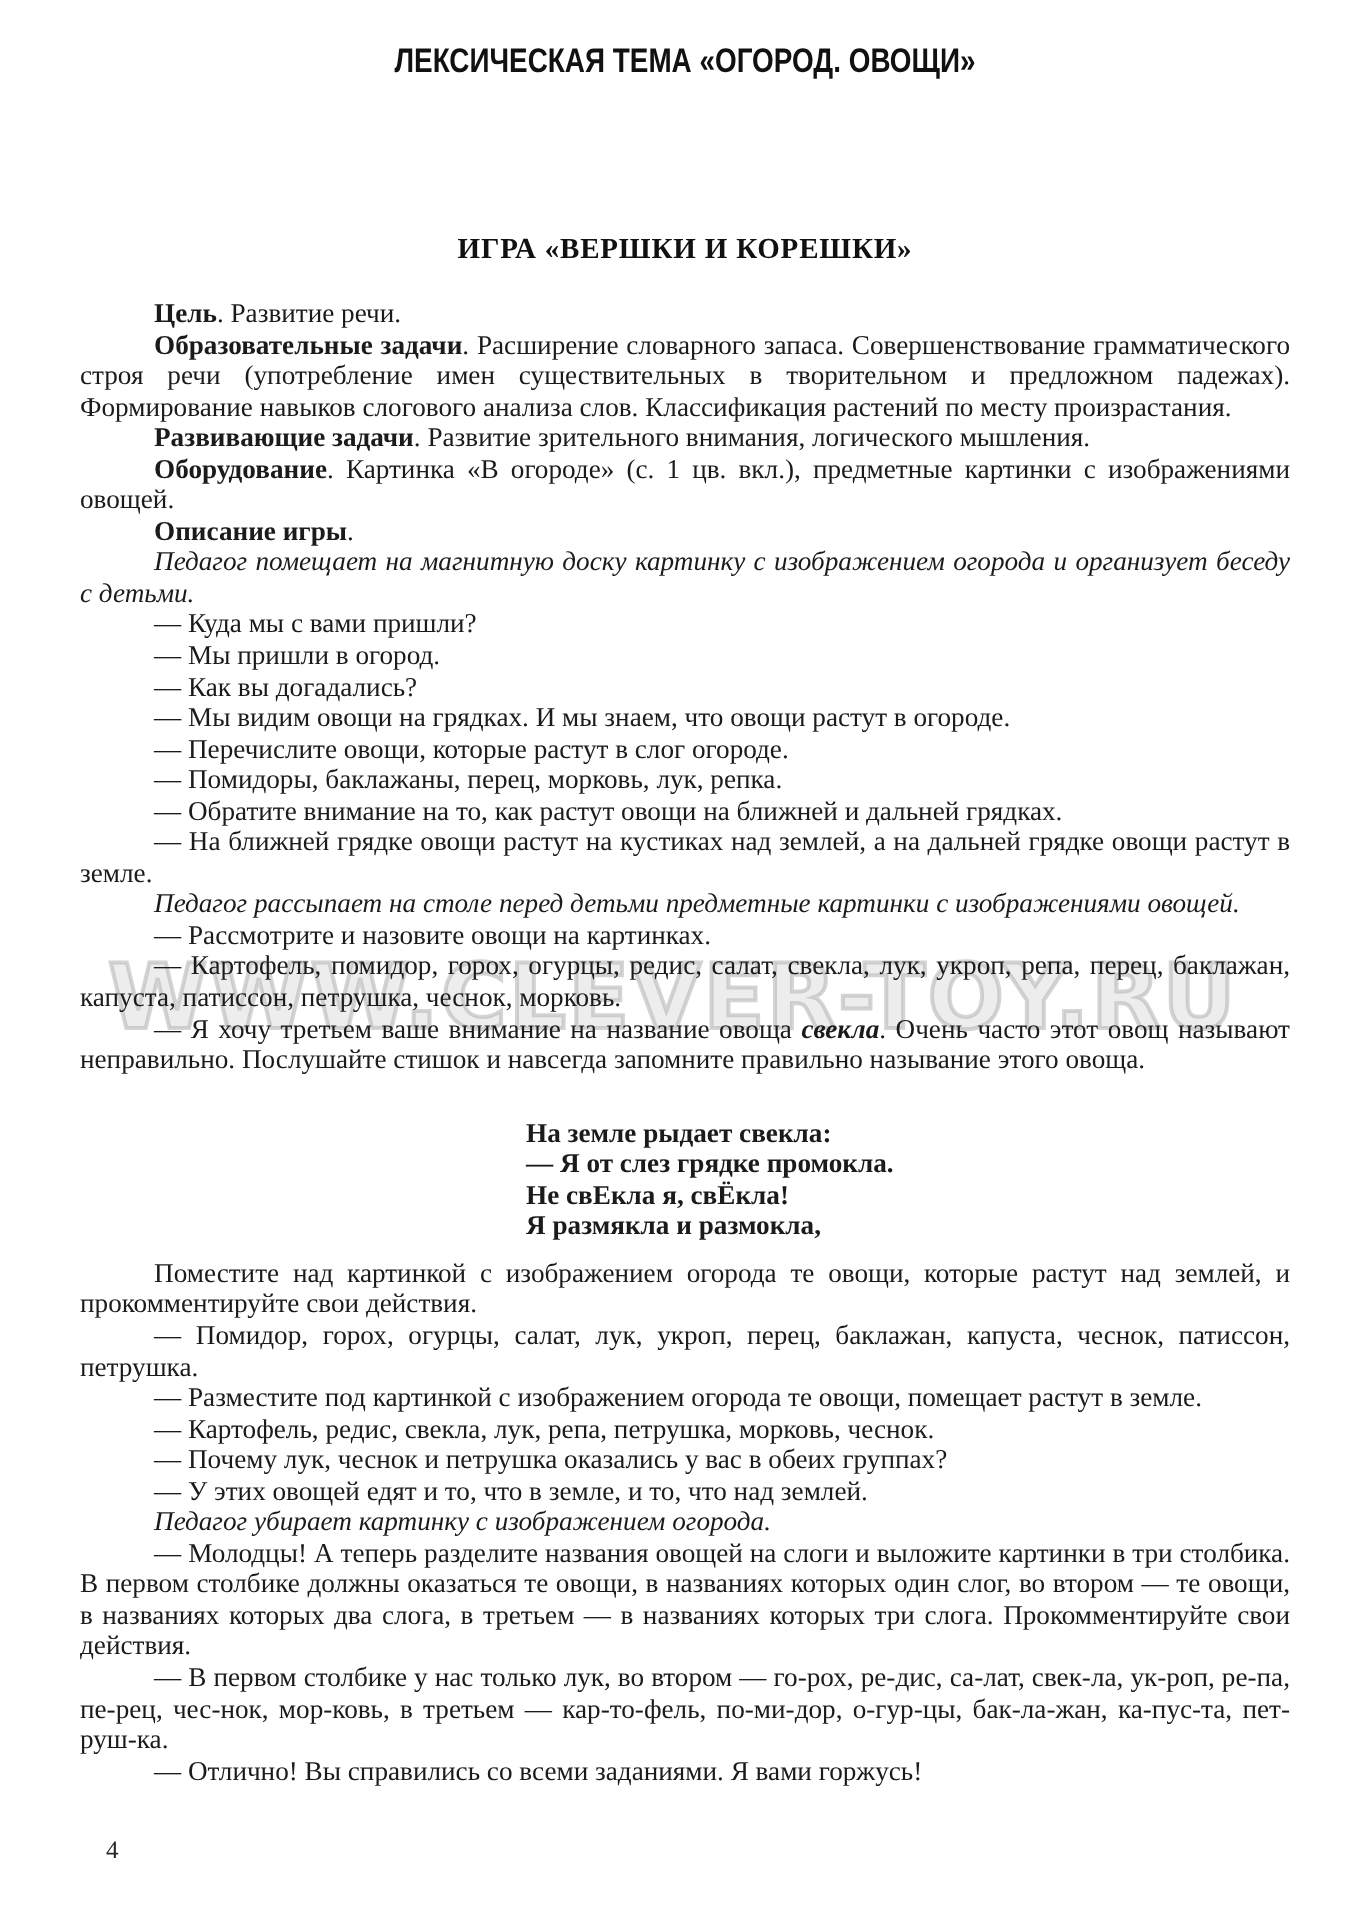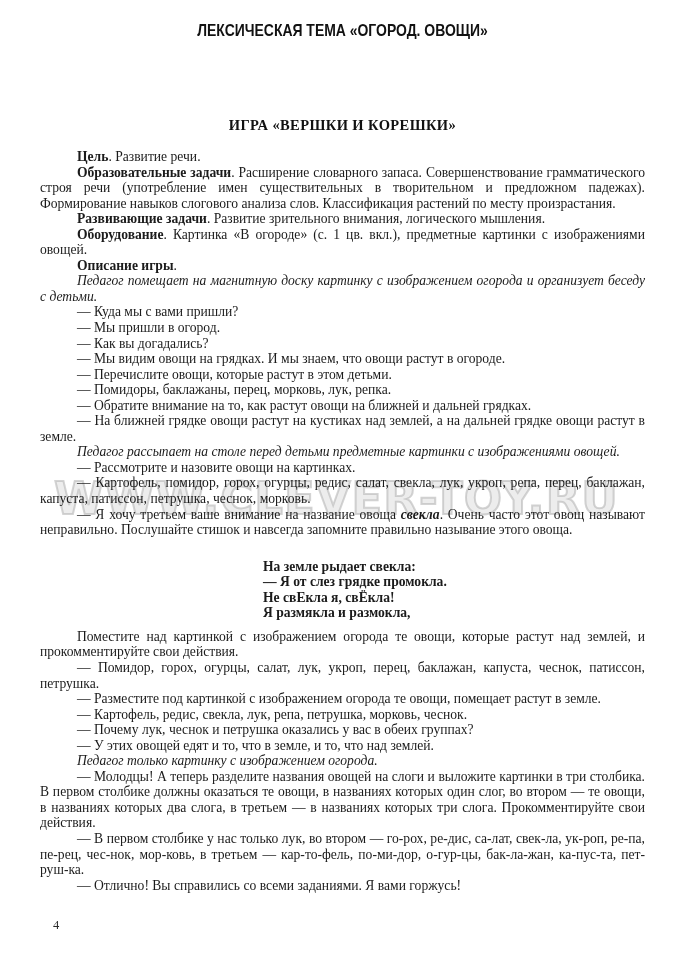--- a/index.html
+++ b/index.html
@@ -86,40 +86,40 @@
       <p class="para"><span class="b">Цель</span><span class="n">. Развитие речи.</span></p>
       <p class="para"><span class="b">Образовательные задачи</span><span class="n">. Расширение словарного запаса. Совершенствование грамматического строя речи (употребление имен существительных в творительном и предложном падежах). Формирование навыков слогового анализа слов. Классификация растений по месту произрастания.</span></p>
       <p class="para"><span class="b">Развивающие задачи</span><span class="n">. Развитие зрительного внимания, логического мышления.</span></p>
       <p class="para"><span class="b">Оборудование</span><span class="n">. Картинка «В огороде» (с. 1 цв. вкл.), предметные картинки с изображениями овощей.</span></p>
       <p class="para"><span class="b">Описание игры</span><span class="n">.</span></p>
       <p class="para"><span class="i">Педагог помещает на магнитную доску картинку с изображением огорода и организует беседу с детьми.</span></p>
       <p class="para"><span class="n">— Куда мы с вами пришли?</span></p>
       <p class="para"><span class="n">— Мы пришли в огород.</span></p>
       <p class="para"><span class="n">— Как вы догадались?</span></p>
       <p class="para"><span class="n">— Мы видим овощи на грядках. И мы знаем, что овощи растут в огороде.</span></p>
-      <p class="para"><span class="n">— Перечислите овощи, которые растут в этом детьми.</span></p>
+      <p class="para"><span class="n">— Перечислите овощи, которые растут в слог огороде.</span></p>
       <p class="para"><span class="n">— Помидоры, баклажаны, перец, морковь, лук, репка.</span></p>
       <p class="para"><span class="n">— Обратите внимание на то, как растут овощи на ближней и дальней грядках.</span></p>
       <p class="para"><span class="n">— На ближней грядке овощи растут на кустиках над землей, а на дальней грядке овощи растут в земле.</span></p>
       <p class="para"><span class="i">Педагог рассыпает на столе перед детьми предметные картинки с изображениями овощей.</span></p>
       <p class="para"><span class="n">— Рассмотрите и назовите овощи на картинках.</span></p>
       <p class="para"><span class="n">— Картофель, помидор, горох, огурцы, редис, салат, свекла, лук, укроп, репа, перец, баклажан, капуста, патиссон, петрушка, чеснок, морковь.</span></p>
       <p class="para"><span class="n">— Я хочу третьем ваше внимание на название овоща </span><span class="bi">свекла</span><span class="n">. Очень часто этот овощ называют неправильно. Послушайте стишок и навсегда запомните правильно называние этого овоща.</span></p>
       <div class="poem">
         <div class="poem-line">На земле рыдает свекла:</div>
         <div class="poem-line">— Я от слез грядке промокла.</div>
         <div class="poem-line">Не свЕкла я, свЁкла!</div>
         <div class="poem-line">Я размякла и размокла,</div>
       </div>
       <p class="para"><span class="n">Поместите над картинкой с изображением огорода те овощи, которые растут над землей, и прокомментируйте свои действия.</span></p>
       <p class="para"><span class="n">— Помидор, горох, огурцы, салат, лук, укроп, перец, баклажан, капуста, чеснок, патиссон, петрушка.</span></p>
       <p class="para"><span class="n">— Разместите под картинкой с изображением огорода те овощи, помещает растут в земле.</span></p>
       <p class="para"><span class="n">— Картофель, редис, свекла, лук, репа, петрушка, морковь, чеснок.</span></p>
       <p class="para"><span class="n">— Почему лук, чеснок и петрушка оказались у вас в обеих группах?</span></p>
       <p class="para"><span class="n">— У этих овощей едят и то, что в земле, и то, что над землей.</span></p>
-      <p class="para"><span class="i">Педагог только картинку с изображением огорода.</span></p>
+      <p class="para"><span class="i">Педагог убирает картинку с изображением огорода.</span></p>
       <p class="para"><span class="n">— Молодцы! А теперь разделите названия овощей на слоги и выложите картинки в три столбика. В первом столбике должны оказаться те овощи, в названиях которых один слог, во втором — те овощи, в названиях которых два слога, в третьем — в названиях которых три слога. Прокомментируйте свои действия.</span></p>
       <p class="para"><span class="n">— В первом столбике у нас только лук, во втором — го-рох, ре-дис, са-лат, свек-ла, ук-роп, ре-па, пе-рец, чес-нок, мор-ковь, в третьем — кар-то-фель, по-ми-дор, о-гур-цы, бак-ла-жан, ка-пус-та, пет-руш-ка.</span></p>
       <p class="para"><span class="n">— Отлично! Вы справились со всеми заданиями. Я вами горжусь!</span></p>
     </div>
 
   <div class="page-number">4</div>
 </div>
 
 </body></html>

